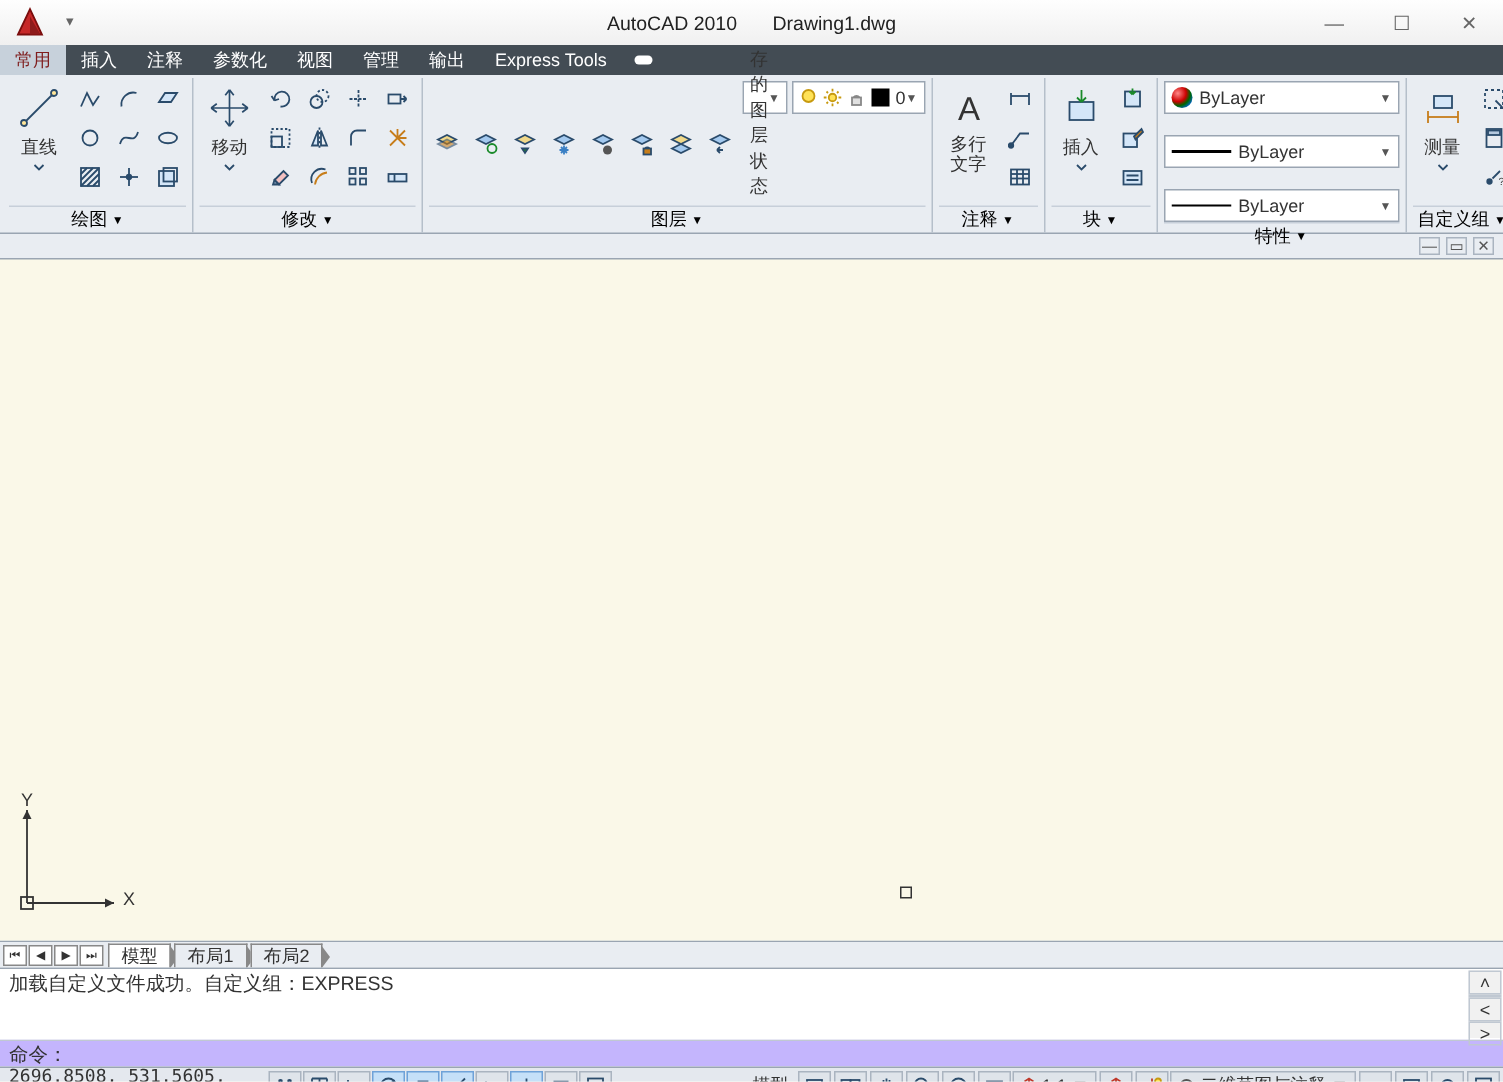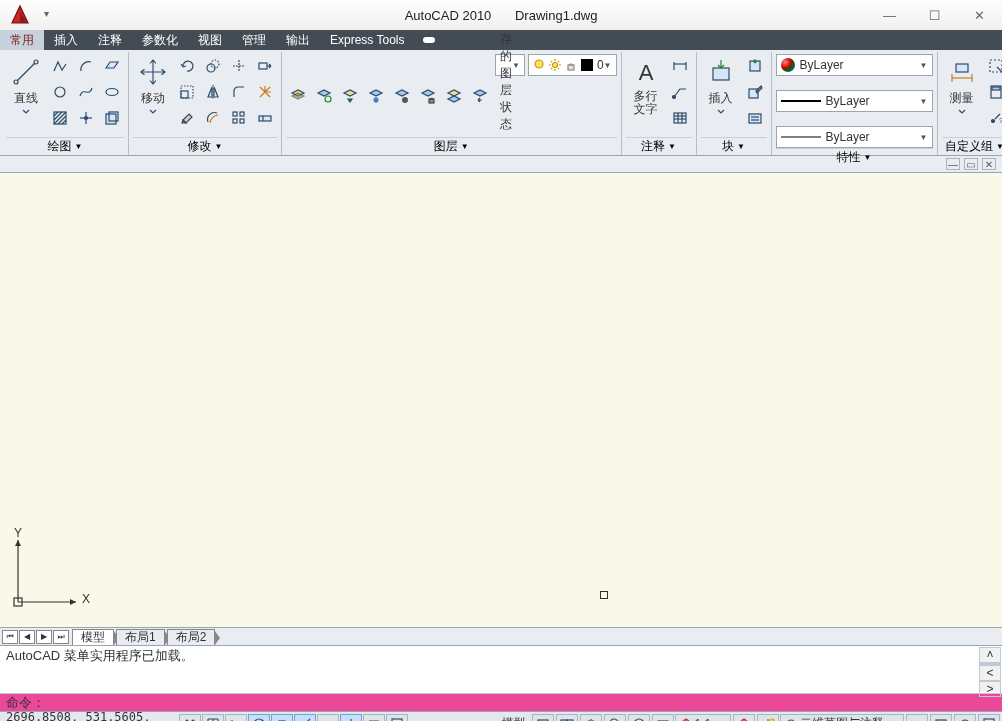--- a/index.html
+++ b/index.html
@@ -51,21 +51,21 @@
 .tabnav { width:16px; height:14px; border:1px solid #888; background:#fff; margin-right:1px; display:flex; align-items:center; justify-content:center; font-size:8px; }
 .tab { padding:0 8px; background:#fff; border:1px solid #888; border-bottom:none; margin-left:2px; height:16px; display:flex; align-items:center; position:relative; }
 .tab::after { content:""; position:absolute; right:-6px; top:0; width:0; height:0; border-left:6px solid #888; border-top:8px solid transparent; border-bottom:8px solid transparent; }
 .tab.inactive { background:#e9edf2; }
 
 .cmdwin { height:48px; background:#fff; border-top:1px solid #9aa5b2; font-family:SimSun, monospace; font-size:13px; padding:1px 6px; position:relative; }
 .cmdwin .line { white-space:pre; }
 .cmd-scroll { position:absolute; right:1px; top:1px; bottom:1px; width:22px; display:flex; flex-direction:column; background:#f1f1f1; }
 .cmd-scroll div { flex:0 0 16px; border:1px solid #c0c8d2; display:flex; align-items:center; justify-content:center; font-size:10px; }
 .cmd-scroll .track { flex:1; }
-.cmdline { height:18px; background:#ec4899; border-top:1px solid #c0c8d2; font-family:SimSun, monospace; font-size:13px; padding:0 6px; display:flex; align-items:center; }
+.cmdline { height:18px; background:#c4b5fd; border-top:1px solid #c0c8d2; font-family:SimSun, monospace; font-size:13px; padding:0 6px; display:flex; align-items:center; }
 
 .statusbar { height:24px; background:#e4e8ee; border-top:1px solid #9aa5b2; display:flex; align-items:center; font-size:12px; color:#333; }
 .statusbar .coords { padding:0 6px; width:178px; font-family:SimSun, monospace; }
 .statusbar .tgl { width:22px; height:20px; border:1px solid #aab4c0; background:#dfe4ea; margin-left:1px; display:flex; align-items:center; justify-content:center; }
 .statusbar .tgl.on { background:#c5e0f8; border-color:#6fa2d8; }
 .statusbar .tgl svg { width:14px; height:14px; }
 .statusbar .spacer { flex:1; }
 .statusbar .right { display:flex; align-items:center; gap:1px; padding-right:2px; }
 .statusbar .txt { padding:0 4px; }
 .statusbar .wsdrop { display:flex; align-items:center; background:#dfe4ea; border:1px solid #aab4c0; height:20px; padding:0 4px; gap:3px; }
@@ -593,21 +593,21 @@
   <div class="tabnav">⏮</div>
   <div class="tabnav">◀</div>
   <div class="tabnav">▶</div>
   <div class="tabnav">⏭</div>
   <div class="tab">模型</div>
   <div class="tab inactive">布局1</div>
   <div class="tab inactive">布局2</div>
 </div>
 
 <div class="cmdwin">
-  <div class="line">AutoCAD 菜单实用程序已加载。</div>
+  <div class="line">加载自定义文件成功。自定义组：EXPRESS</div>
   <div class="cmd-scroll">
     <div>
         <span class="nav-arrow">˄</span>
       </div>
     <div class="track"></div>
     <div>
         <span class="nav-arrow">˂</span>
       </div>
     <div>
         <span class="nav-arrow">˃</span>

